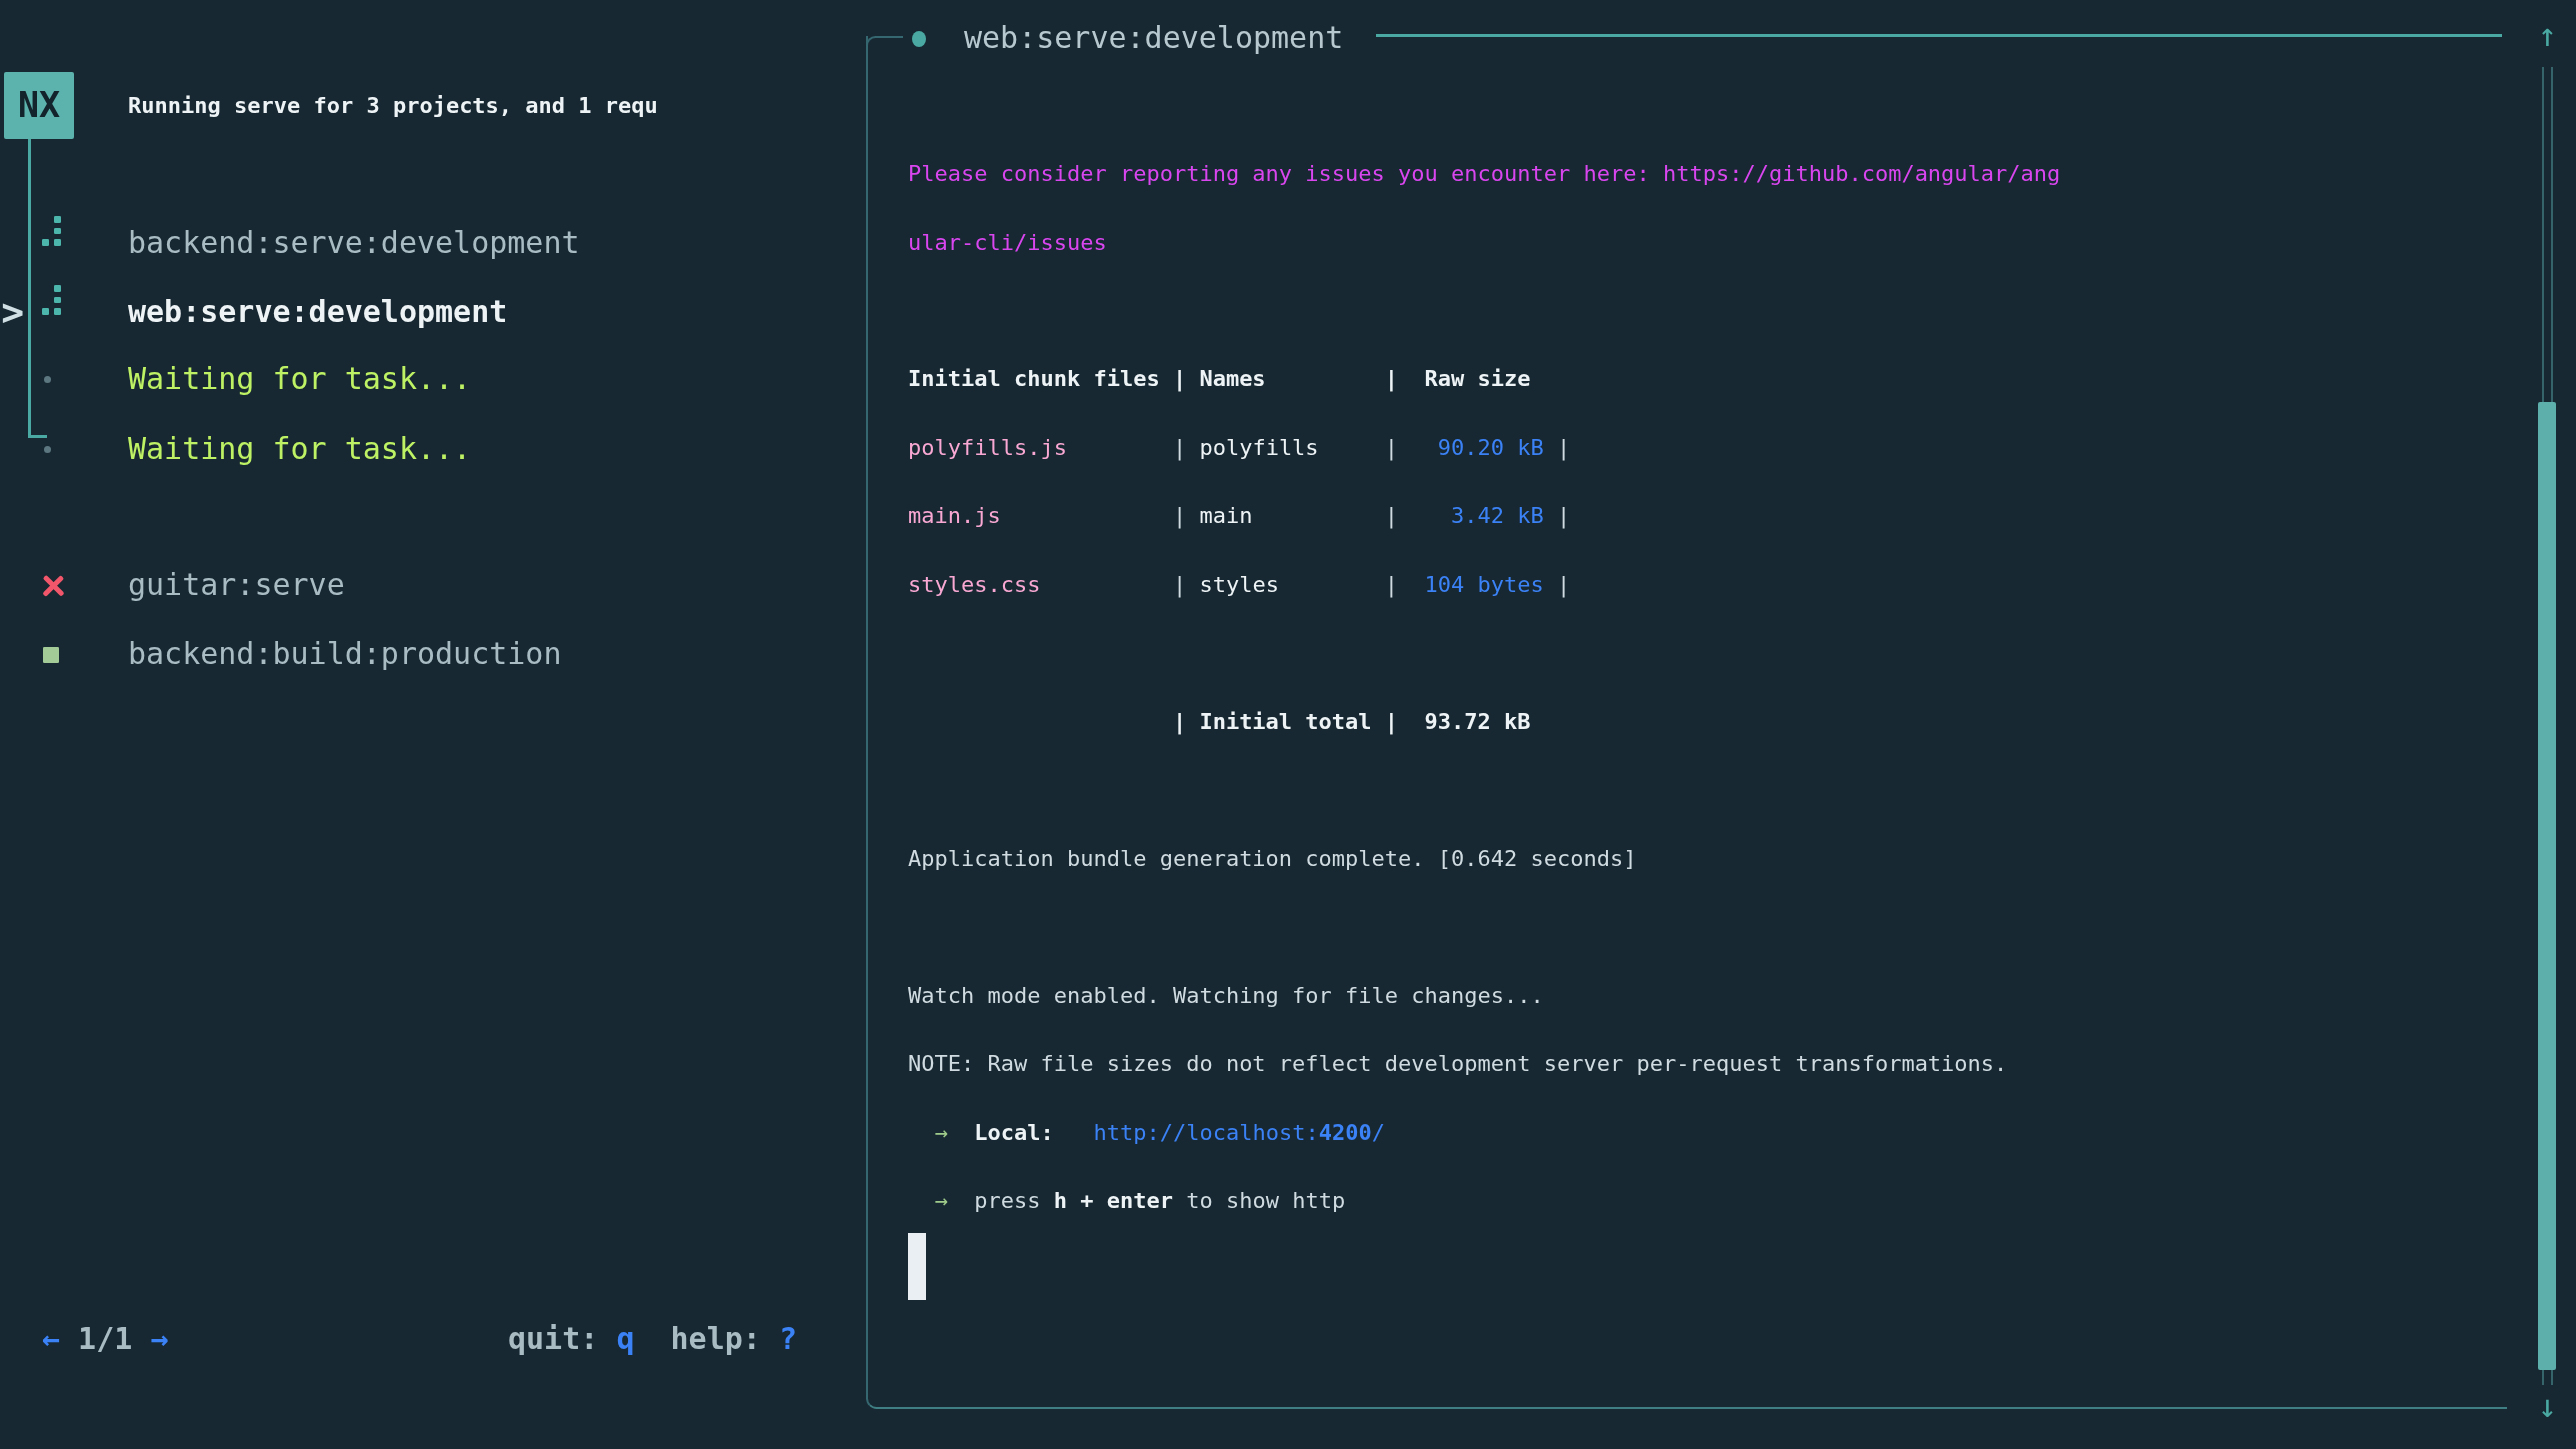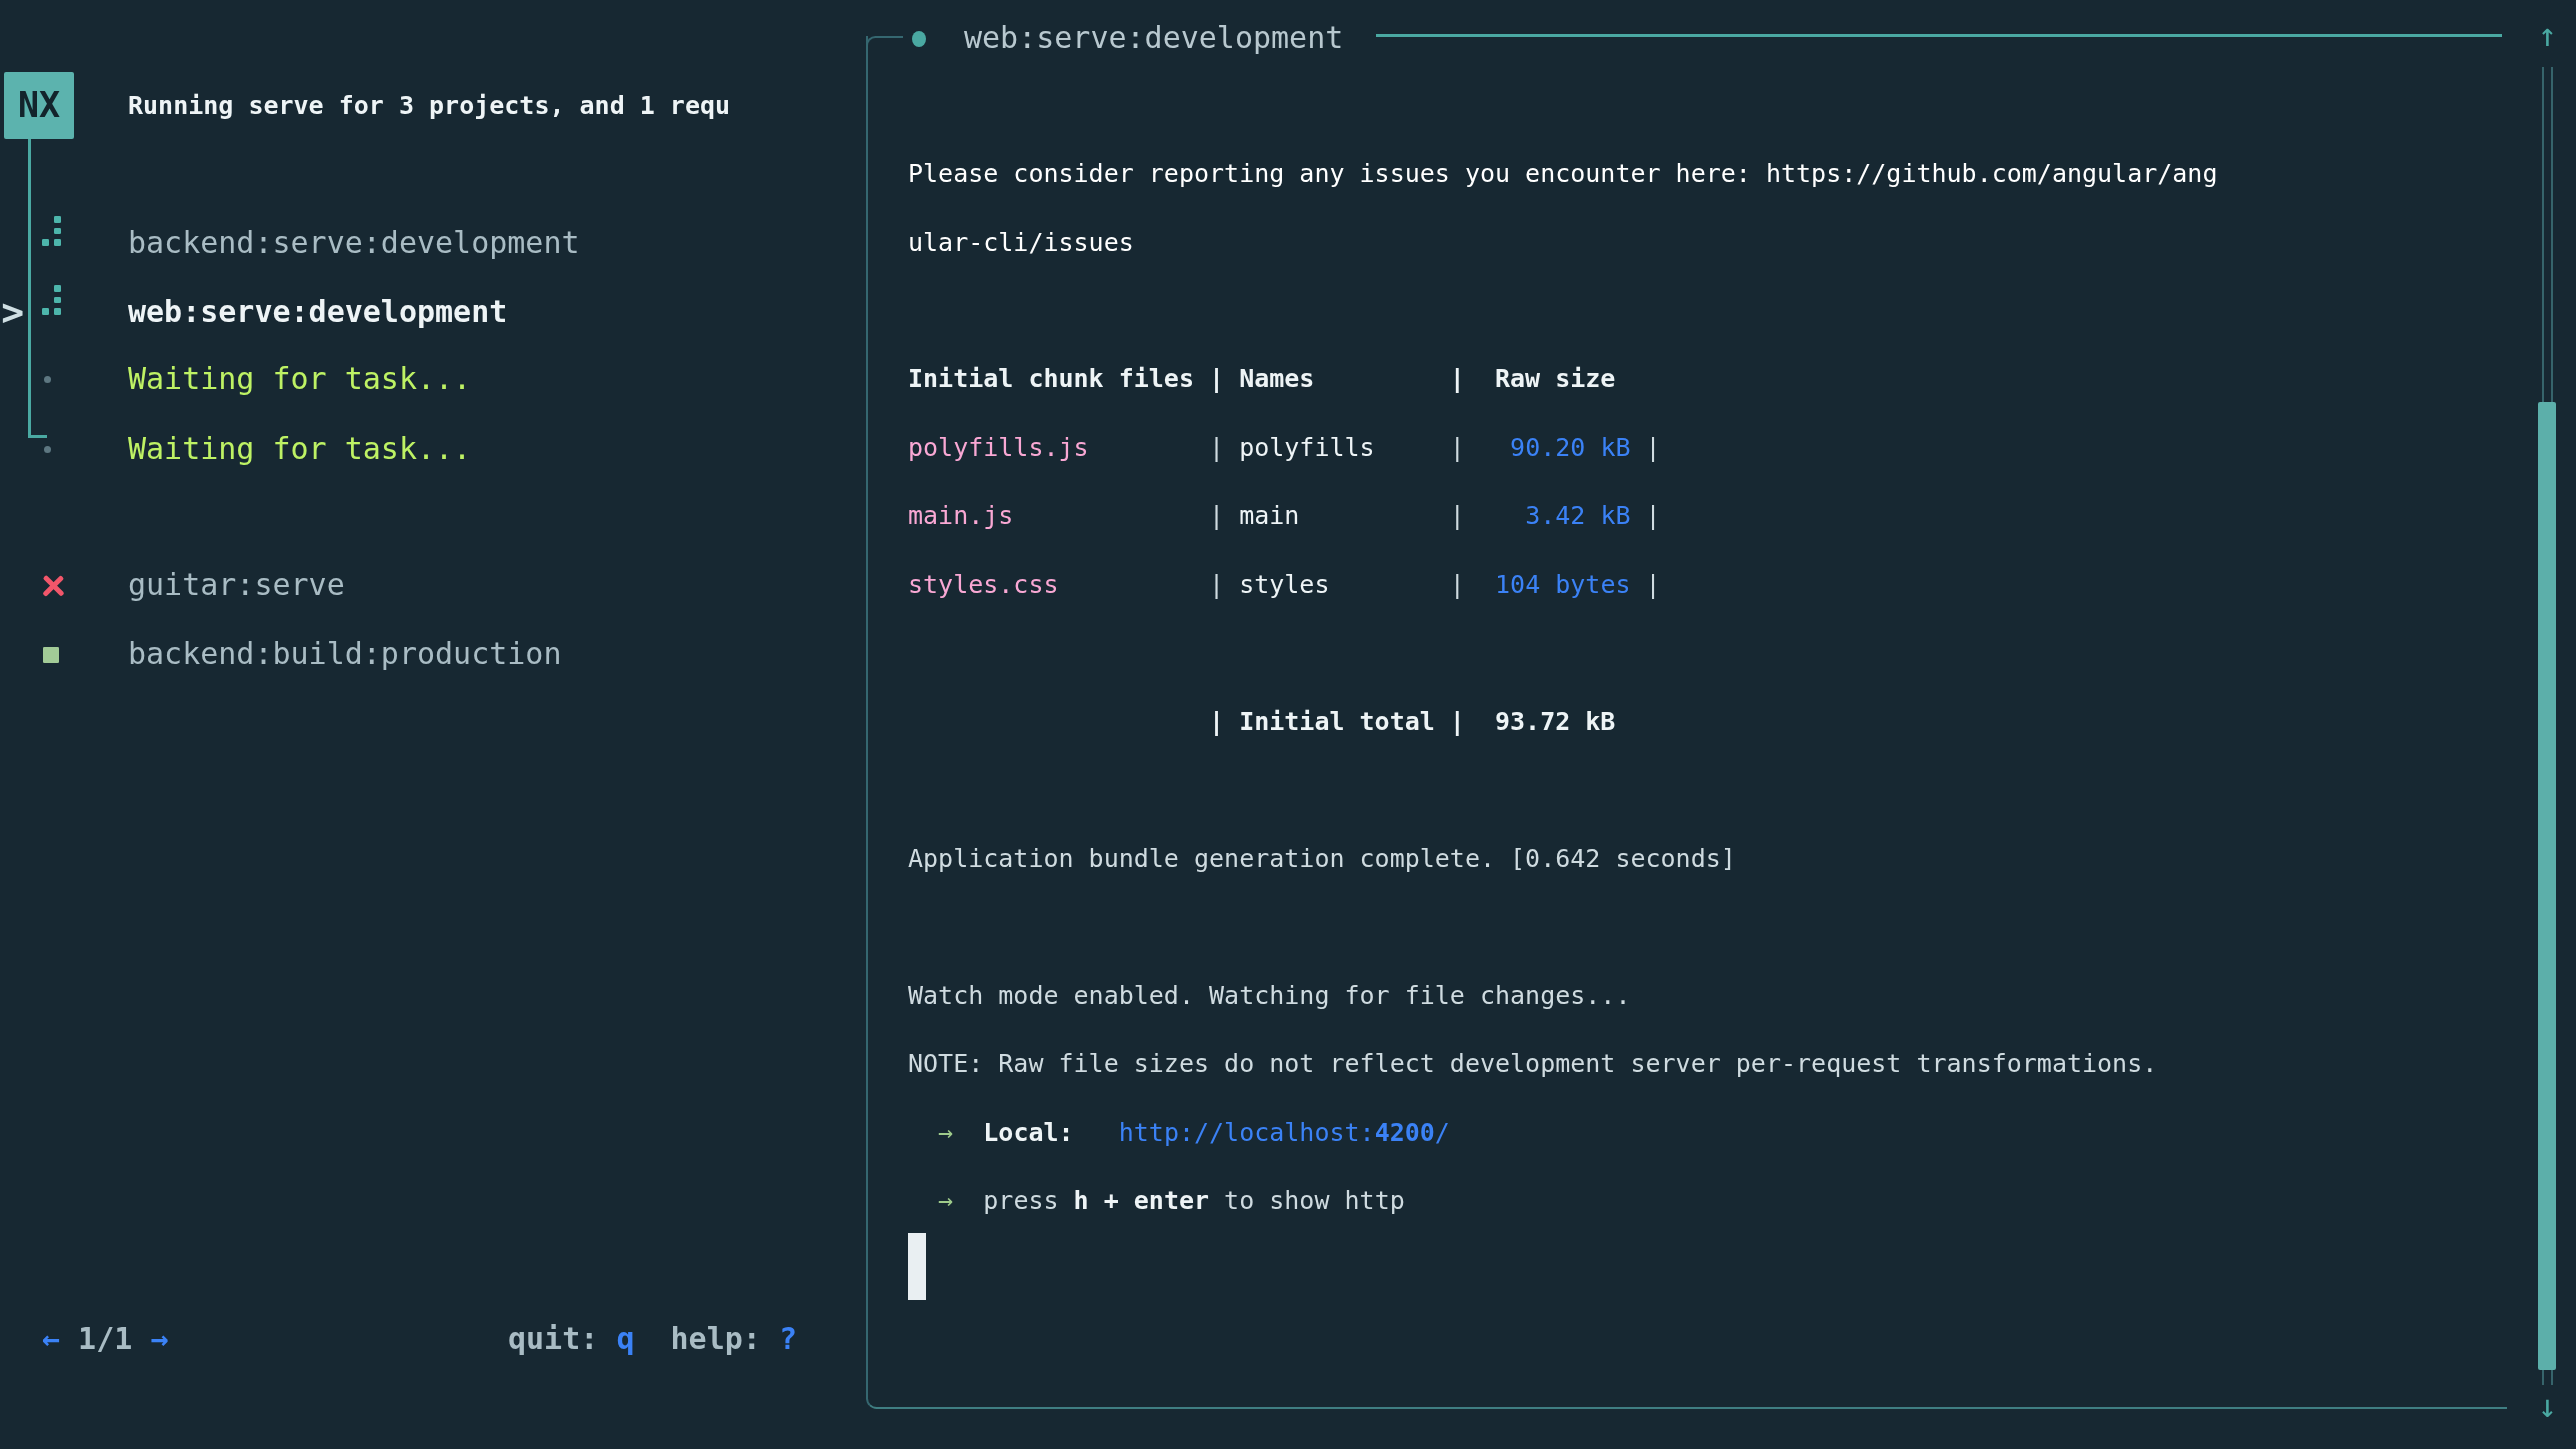--- a/index.html
+++ b/index.html
@@ -1,30 +1,30 @@
 <!DOCTYPE html>
 <html style="font-size:10.7px"><head>
 <meta charset="utf-8">
 <style>
   html,body{margin:0;padding:0;background:#172832;}
   body{width:2576px;height:1449px;overflow:hidden;
        font-family:"DejaVu Sans Mono","Liberation Mono",monospace;}
   .screen{position:absolute;left:0;top:0;width:2576px;height:1449px;background:#172832;}
 
   
-  .line{position:absolute;height:68px;line-height:68px;font-size:25px;
+  .line{position:absolute;height:68px;line-height:68px;font-size:22px;
         white-space:pre;color:#cfdbe0;}
   .bold{font-weight:bold;}
 
   
   .c-fg{color:#cfdbe0;}
   .c-bright{color:#eef4f6;}
   .c-muted{color:#a9bcc4;}
   .c-teal{color:#3b82f6;}
-  .c-amber{color:#ffffff;}
+  .c-amber{color:#d946ef;}
   .c-green{color:#f9a8d4;}
   .c-garrow{color:#9fcb8b;}
 
   
   .nx-logo{position:absolute;left:4px;top:72px;width:70px;height:67px;
            background:#5cb3ae;border-radius:2px;color:#13242c;font-size:35px;
            font-weight:bold;text-align:center;line-height:67px;}
   .tree-v{position:absolute;left:28px;top:139px;width:2.7px;height:299px;background:#4aa9a2;}
   .tree-hook{position:absolute;left:28px;top:435px;width:19px;height:2.7px;background:#4aa9a2;}
   .caret{position:absolute;left:1.3px;top:278px;height:68px;line-height:68px;

